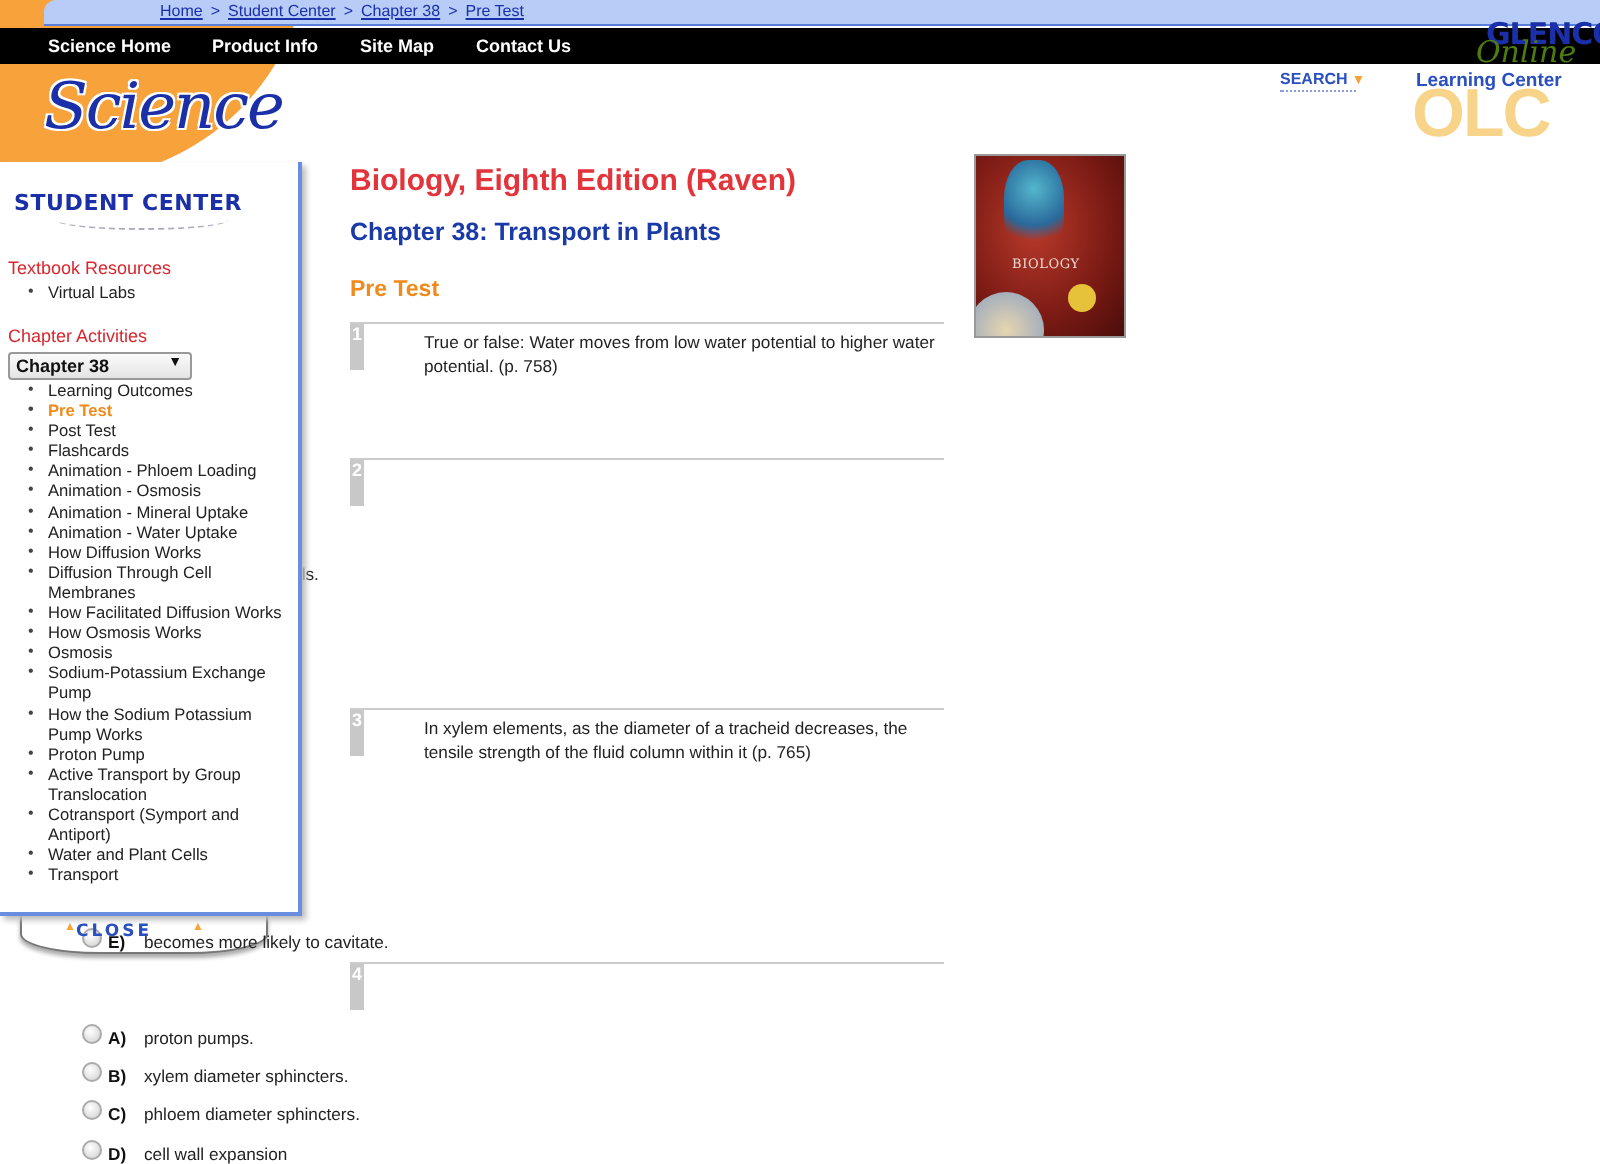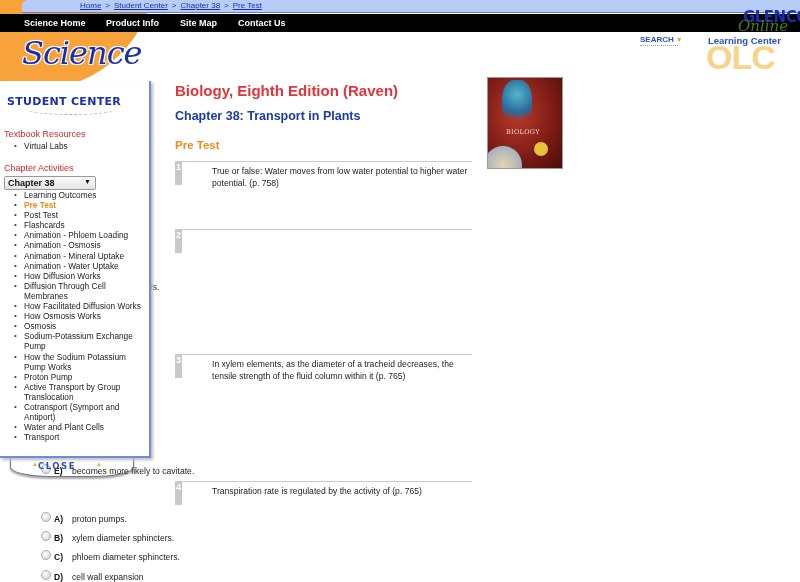--- a/index.html
+++ b/index.html
@@ -213,21 +213,20 @@
     <span class="opttext">approaches infinity.</span>
   </div>
 <div class="opt" style="top:466px">
     <span class="radio"></span>
     <span class="optletter">E)</span>
     <span class="opttext">becomes more likely to cavitate.</span>
   </div>
 
 <div class="question" style="top:481px; height:101px">
   <div class="qnum">4</div>
-  <div class="qtext">Transpiration rate is regulated by the activity of (p. 765)</div>
 </div>
 <div class="opt" style="top:514px">
     <span class="radio"></span>
     <span class="optletter">A)</span>
     <span class="opttext">proton pumps.</span>
   </div>
 <div class="opt" style="top:533px">
     <span class="radio"></span>
     <span class="optletter">B)</span>
     <span class="opttext">xylem diameter sphincters.</span>

